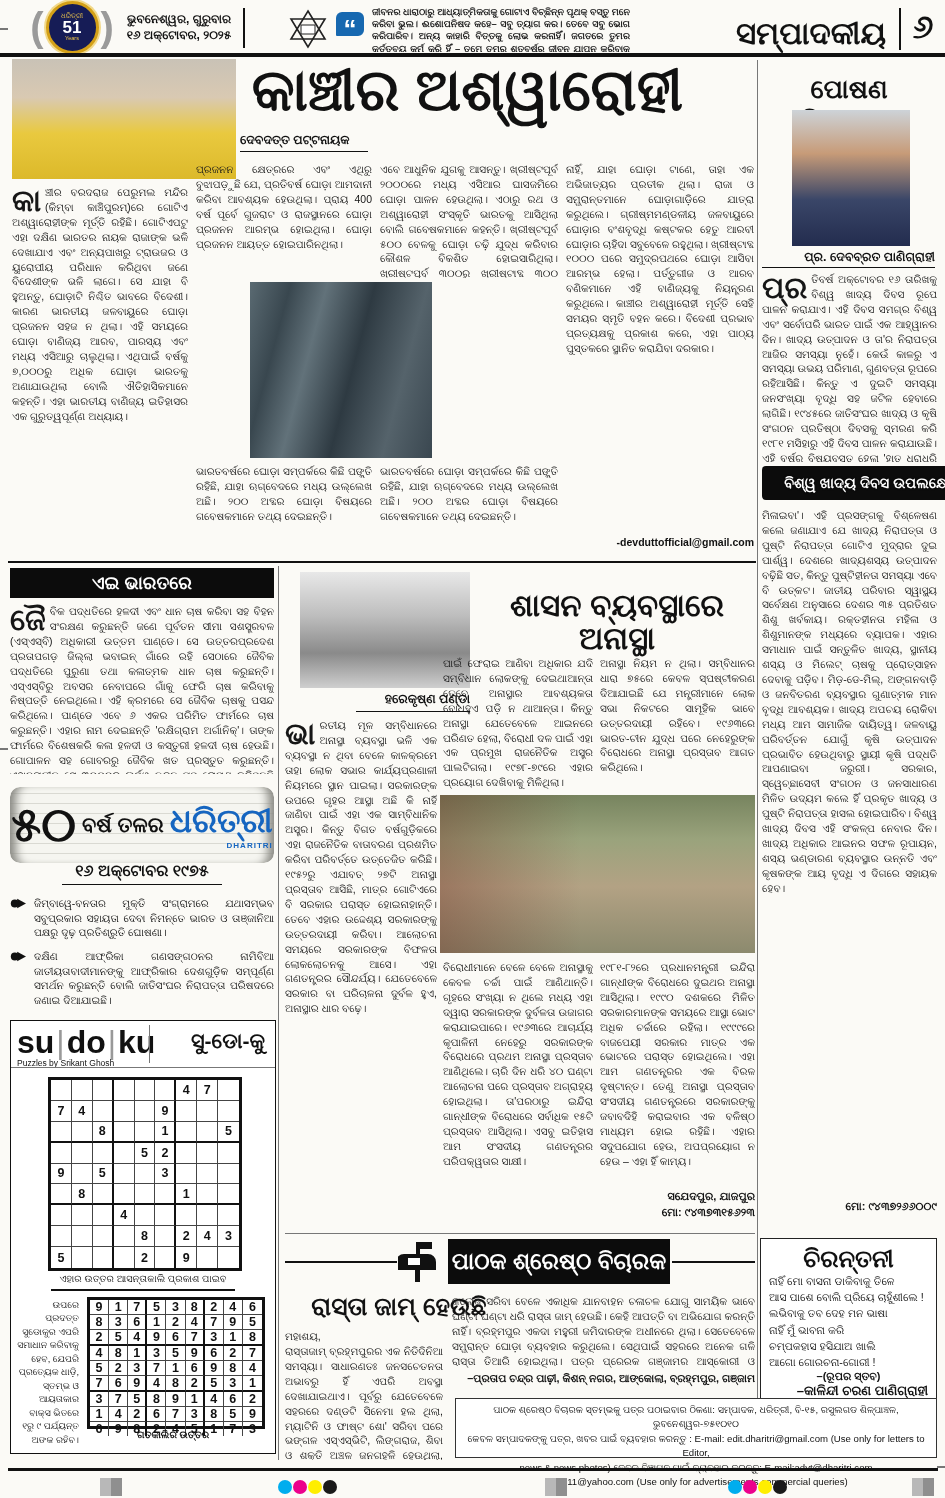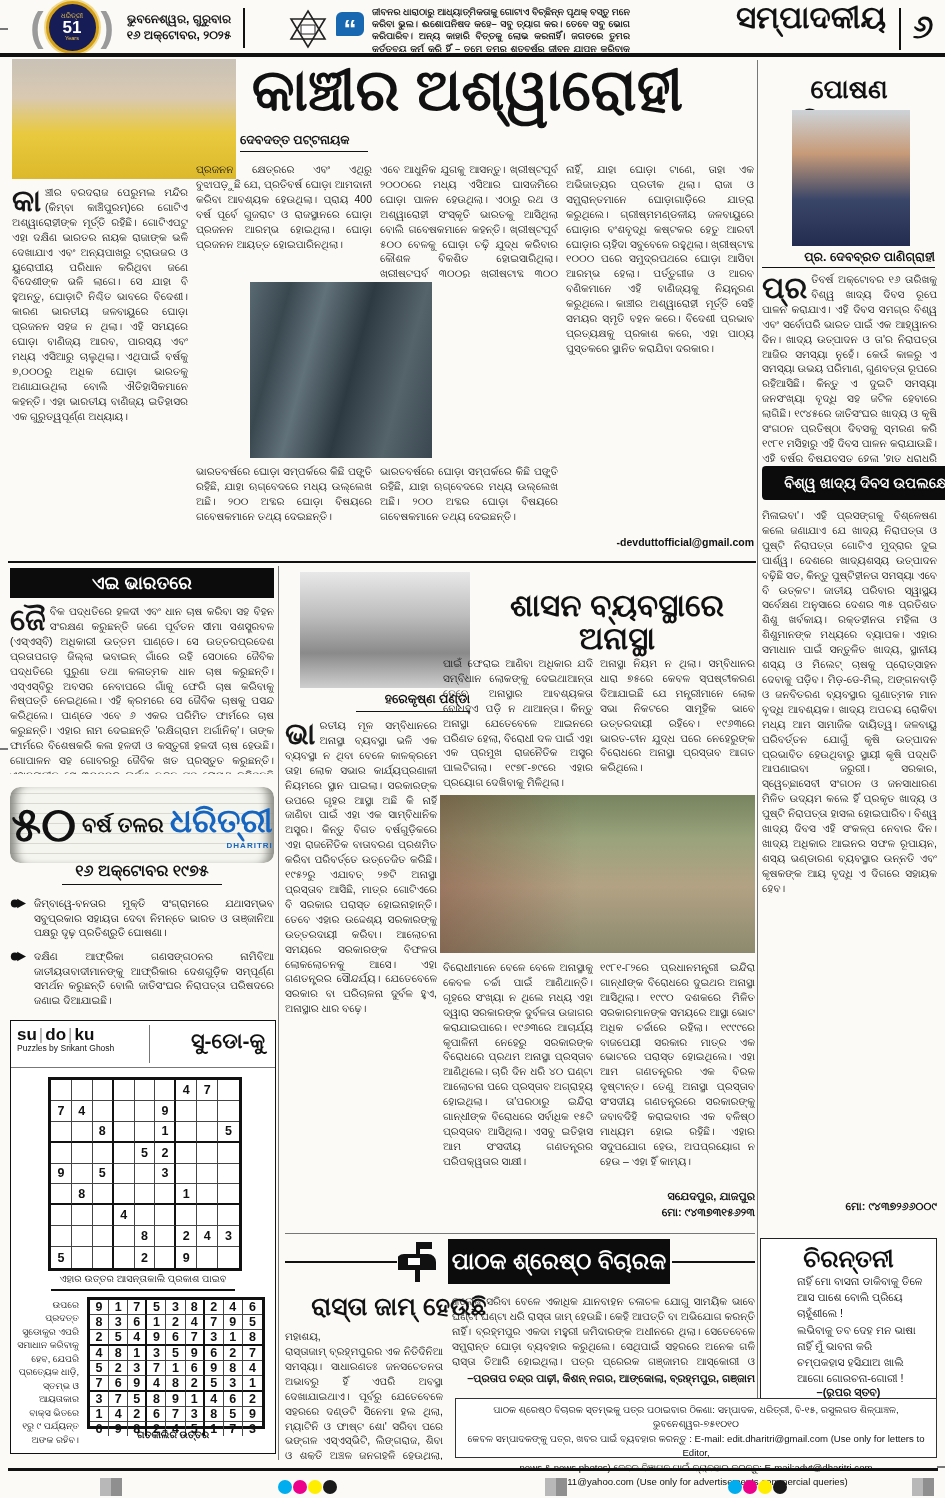--- a/index.html
+++ b/index.html
@@ -39,41 +39,41 @@
      display:flex;align-items:center;justify-content:center;gap:6px;}
   .fy-50{font-size:48px;font-weight:bold;line-height:1;}
   .fy-rest{font-size:21px;font-weight:bold;}
   .fy-logo{font-size:33px;font-weight:bold;color:#1565c0;font-family:"DejaVu Serif",serif;}
   .fy-logo-latin{font-size:8px;color:#1565c0;font-weight:bold;letter-spacing:1px;text-align:right;}
   .fy-date{font-size:16px;font-weight:bold;}
   .fy-item{display:flex;gap:6px;margin-bottom:9px;font-size:10.5px;line-height:1.4;text-align:justify;}
   .fy-pointer{flex:0 0 18px;padding-top:2px;}
   
   .sudoku-box{border:1.5px solid #111;background:#fff;}
-  .sd-logo{font-size:17px;font-weight:bold;letter-spacing:0;line-height:1;}
+  .sd-logo{font-size:32px;font-weight:bold;letter-spacing:0;line-height:1;}
   .sd-logo .bar{color:#999;font-weight:normal;padding:0 2px;}
   .sd-sub{font-size:8.5px;}
   .sd-odia{font-size:21px;font-weight:bold;}
   .sd-grid{display:grid;grid-template-columns:repeat(9,1fr);grid-template-rows:repeat(9,1fr);
     border:3px solid #111;background:#fff;position:absolute;}
   .sd-cell{border-right:1px solid #444;border-bottom:1px solid #444;display:flex;align-items:center;
     justify-content:center;font-size:12.5px;font-weight:bold;}
   .sd-cell.vr{border-right:2.8px solid #111;}
   .sd-cell.hb{border-bottom:2.8px solid #111;}
   .sd-grid > :nth-child(9n){border-right:none;}
   .sd-grid > :nth-last-child(-n+9){border-bottom:none;}
   .sd-note{font-size:9.8px;text-align:center;}
   .sd-side{font-size:9.3px;text-align:right;line-height:1.45;}
   
   .subhead-box{background:#0c0c0c;color:#fff;font-weight:bold;font-size:14.5px;display:flex;
     align-items:center;justify-content:center;border-radius:4px;text-shadow:0 0 2px #000;}
   
   .chi-box{border:1.2px solid #222;background:#fff;}
   .chi-title{font-size:24px;font-weight:bold;text-align:center;}
-  .chi-line{font-size:10.8px;line-height:1.5;margin-left:28px;}
+  .chi-line{font-size:10.8px;line-height:1.5;}
   .chi-attr{font-size:11px;font-weight:bold;text-align:center;}
   .chi-attr2{font-size:13px;font-weight:bold;text-align:right;}
   
   .footer-box{border:1.5px solid #333;background:#fff;font-size:9.6px;line-height:1.5;text-align:center;}
   
   .gray-sq{width:22px;height:18px;background:linear-gradient(90deg,#b8b8b8 50%,#8f8f8f 50%);}
   .dots{display:flex;gap:1px;}
   .dot{width:14px;height:14px;border-radius:50%;}
   .letter-head{font-size:25px;font-weight:bold;}
   .sig{font-weight:bold;font-size:10.8px;}
@@ -104,21 +104,21 @@
     <polygon points="21,39 4,11 38,11" fill="none" stroke="#222" stroke-width="1.6"></polygon>
     <rect x="14" y="17" width="14" height="9" fill="#fff" stroke="#222" stroke-width="1"></rect>
   </svg>
   <div class="blk quote-bubble" style="left:336px;top:12px;">“</div>
 
   <div class="blk quote-text" style="left:372px;top:6px;width:258px;height:46px;overflow:hidden;">
     <span>ଜୀବନର ଧାରାଠାରୁ ଆଧ୍ୟାତ୍ମିକତାକୁ ଗୋଟାଏ ବିଚ୍ଛିନ୍ନ ପୃଥକ୍ ବସ୍ତୁ ମନେ କରିବା ଭୁଲ। ଈଶୋପନିଷଦ କହେ– ସବୁ ତ୍ୟାଗ କର। ତେବେ ସବୁ ଭୋଗ କରିପାରିବ। ଅନ୍ୟ କାହାରି ବିତ୍ତକୁ ଲୋଭ କରନାହିଁ। ଜଗତରେ ତୁମର କର୍ତ୍ତବ୍ୟ କର୍ମ କରି ହିଁ – ତୁମେ ତୁମର ଶତବର୍ଷର ଜୀବନ ଯାପନ କରିବାକୁ ବାଞ୍ଛା କରିପାରିବ।</span>
     
   </div>
 
-  <div class="blk section-title" style="left:725px;top:0;width:172px;text-align:center;">ସମ୍ପାଦକୀୟ</div>
+  <div class="blk section-title" style="left:725px;top:16px;width:172px;text-align:center;">ସମ୍ପାଦକୀୟ</div>
   <div class="rule" style="left:899px;top:8px;width:2px;height:42px;"></div>
   <div class="blk page-num" style="left:905px;top:8px;width:36px;text-align:center;">୬</div>
 
   <div class="rule" style="left:0;top:53px;width:945px;height:3.5px;"></div>
 
   <div class="photo" style="left:12px;top:59px;width:224px;height:120px;background:linear-gradient(180deg,#c9c2b6 0%,#d9c9b2 32%,#e9c93f 62%,#dcb92a 100%);"></div>
 
   <h1 class="blk center" style="left:180px;top:56px;width:575px;font-size:58px;letter-spacing:0;">କାଞ୍ଚୀର ଅଶ୍ୱାରୋହୀ</h1>
 
   <div class="blk byline byline-rule" style="left:240px;top:133px;width:128px;padding-bottom:3px;">ଦେବଦତ୍ତ ପଟ୍ଟନାୟକ</div>

